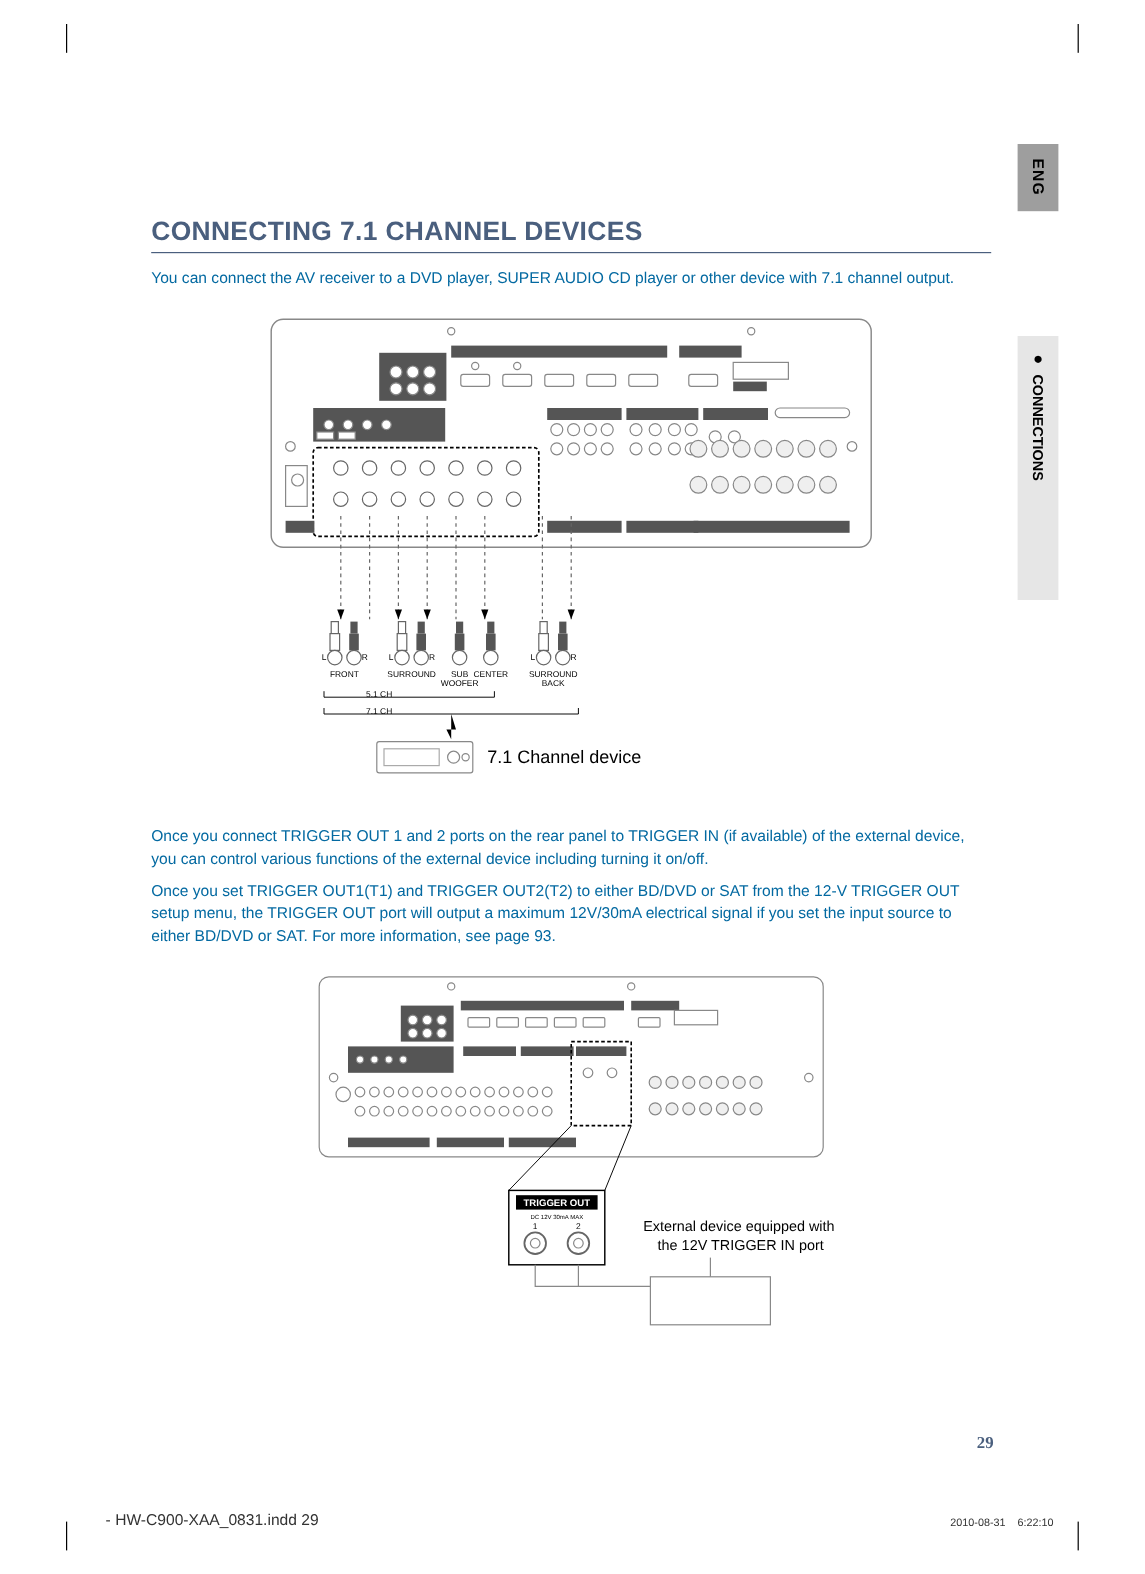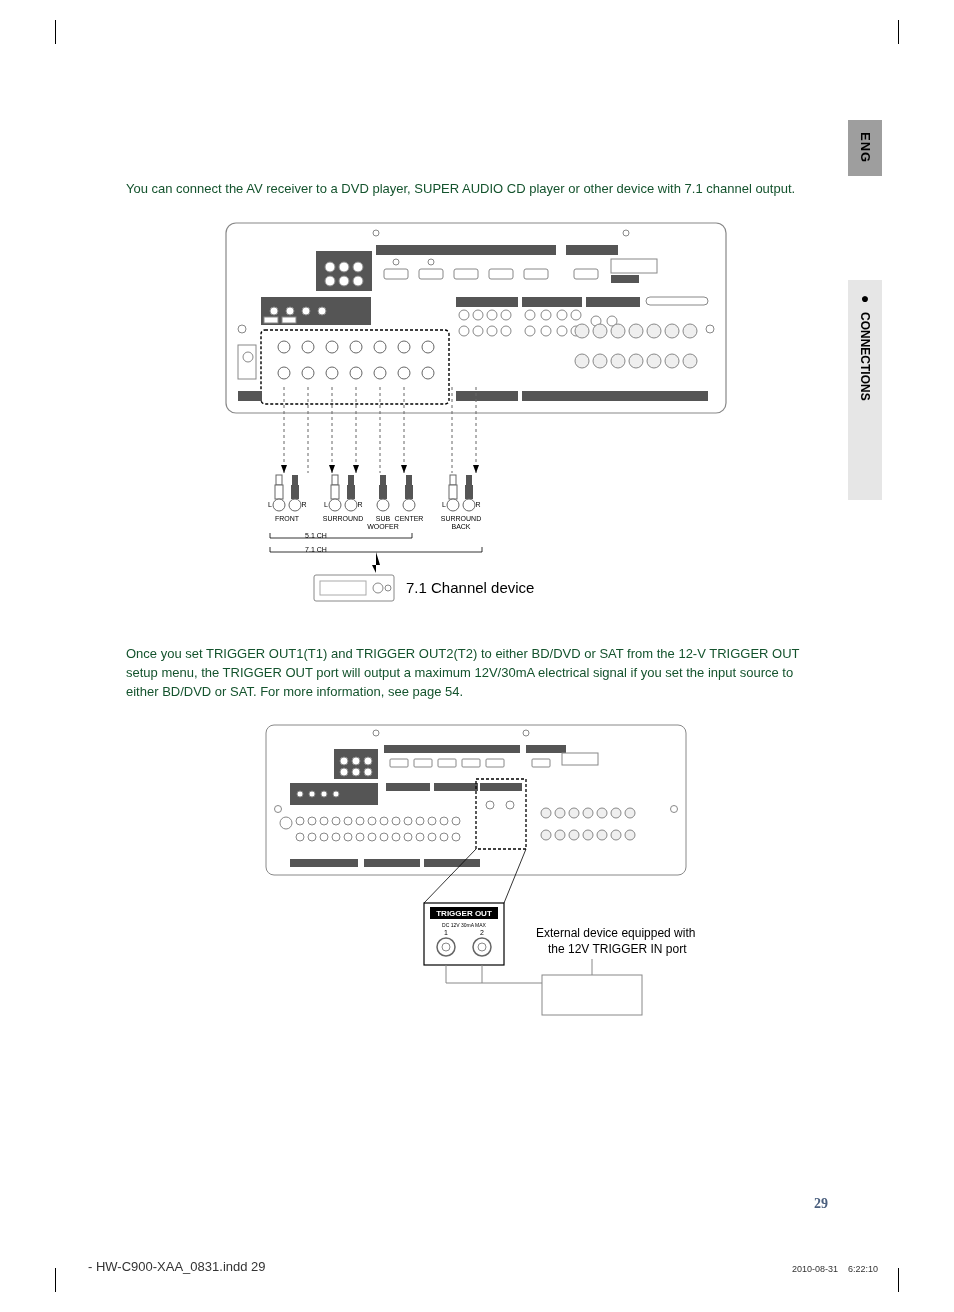--- a/index.html
+++ b/index.html
@@ -99,21 +99,21 @@
       font-size: 22px;
       font-weight: 600;
       color: #4a5f7e;
       border-bottom: 1.5px solid #4a5f7e;
       padding-bottom: 4px;
       margin-bottom: 12px;
       letter-spacing: 0.3px;
     }
     p.body {
       font-size: 13px;
-      color: #14532d;
+      color: #0369a1;
       line-height: 1.45;
       margin-bottom: 8px;
     }
     .diagram {
       margin: 16px auto 30px;
       display: block;
     }
     .diagram-1 {
       width: 540px;
       height: 400px;
@@ -178,20 +178,21 @@
 
 <div class="side-tab">
   <div class="side-tab-inner">
     <span class="bullet">●</span>
     <span>CONNECTIONS</span>
   </div>
 </div>
 
 <div class="content">
 
+  <h2 class="section-title">CONNECTING 7.1 CHANNEL DEVICES</h2>
   <p class="body">You can connect the AV receiver to a DVD player, SUPER AUDIO CD player or other device with 7.1 channel output.</p>
 
   <svg class="diagram diagram-1" viewBox="0 0 540 400">
 
     <rect x="20" y="8" width="500" height="190" rx="10" fill="#fff" stroke="#888" stroke-width="1.2"></rect>
     <circle cx="170" cy="18" r="3" fill="none" stroke="#888"></circle>
     <circle cx="420" cy="18" r="3" fill="none" stroke="#888"></circle>
 
     <circle cx="36" cy="114" r="4" fill="none" stroke="#888"></circle>
     <circle cx="504" cy="114" r="4" fill="none" stroke="#888"></circle>
@@ -386,21 +387,22 @@
     </g>
     <path d="M170 337 L170 358 L166 350 L174 350 Z" fill="#000"></path>
 
     <rect x="108" y="360" width="80" height="26" rx="2" fill="#fff" stroke="#888"></rect>
     <rect x="114" y="366" width="46" height="14" fill="#fff" stroke="#aaa"></rect>
     <circle cx="172" cy="373" r="5" fill="#fff" stroke="#888"></circle>
     <circle cx="182" cy="373" r="3" fill="#fff" stroke="#888"></circle>
     <text x="200" y="378" class="device-label">7.1 Channel device</text>
   </svg>
 
-  <p class="body">Once you set TRIGGER OUT1(T1) and TRIGGER OUT2(T2) to either BD/DVD or SAT from the 12-V TRIGGER OUT setup menu, the TRIGGER OUT port will output a maximum 12V/30mA electrical signal if you set the input source to either BD/DVD or SAT. For more information, see page 54.</p>
+  <p class="body">Once you connect TRIGGER OUT 1 and 2 ports on the rear panel to TRIGGER IN (if available) of the external device, you can control various functions of the external device including turning it on/off.</p>
+  <p class="body">Once you set TRIGGER OUT1(T1) and TRIGGER OUT2(T2) to either BD/DVD or SAT from the 12-V TRIGGER OUT setup menu, the TRIGGER OUT port will output a maximum 12V/30mA electrical signal if you set the input source to either BD/DVD or SAT. For more information, see page 93.</p>
 
   <svg class="diagram diagram-2" viewBox="0 0 460 310">
 
     <rect x="20" y="8" width="420" height="150" rx="8" fill="#fff" stroke="#888" stroke-width="1"></rect>
     <circle cx="130" cy="16" r="3" fill="none" stroke="#888"></circle>
     <circle cx="280" cy="16" r="3" fill="none" stroke="#888"></circle>
     <circle cx="32" cy="92" r="3.5" fill="none" stroke="#888"></circle>
     <circle cx="428" cy="92" r="3.5" fill="none" stroke="#888"></circle>
 
     <rect x="138" y="28" width="136" height="8" fill="#555"></rect>

